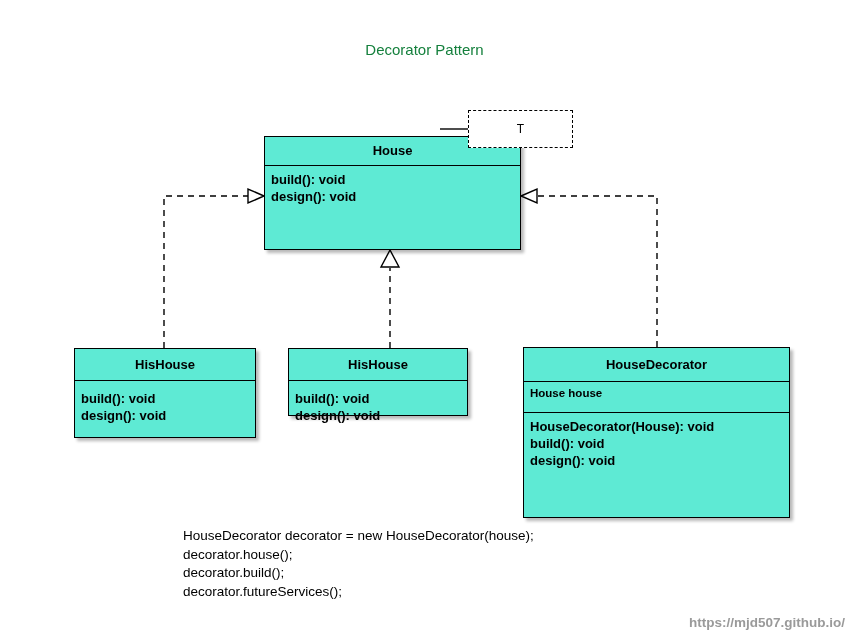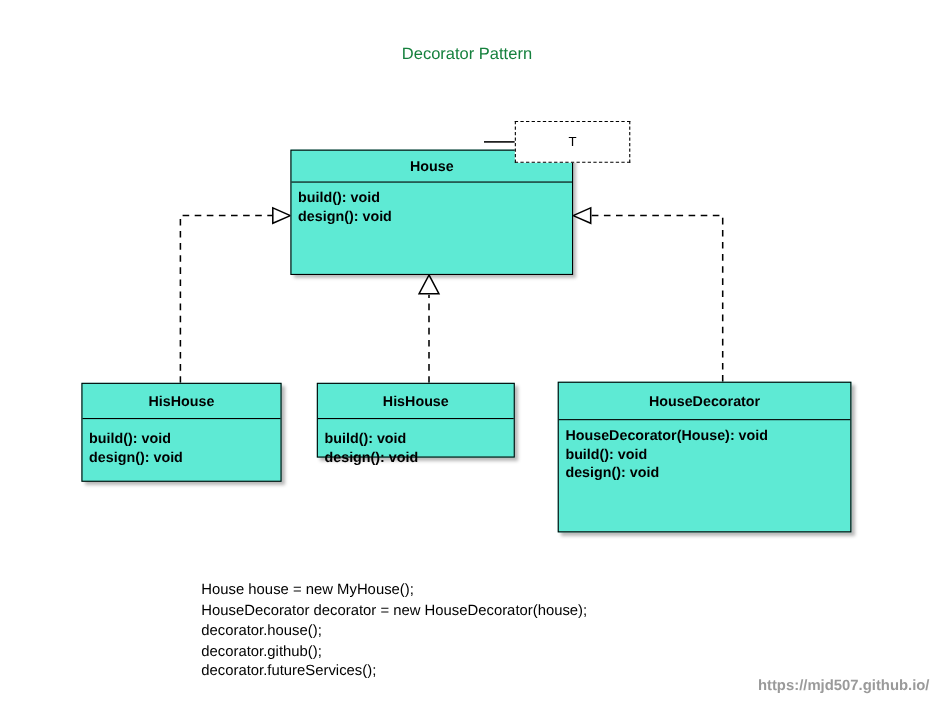--- a/index.html
+++ b/index.html
@@ -106,21 +106,21 @@
   #box-myhouse      { left: 74px; top: 348px; width: 182px; height: 90px; }
   #box-myhouse .uml-title { height: 31px; }
   #box-myhouse .uml-compartment { height: 57px; }
 
   
   #box-hishouse     { left: 288px; top: 348px; width: 180px; height: 68px; }
   #box-hishouse .uml-title { height: 31px; }
   #box-hishouse .uml-compartment { height: 57px; }
 
   
-  #box-housedecorator { left: 507px; top: 347px; width: 267px; height: 137px; }
+  #box-housedecorator { left: 523px; top: 347px; width: 267px; height: 171px; }
   #box-housedecorator .uml-title { height: 33px; }
   #box-housedecorator .uml-attrs { height: 31px; padding-top: 4px; }
   #box-housedecorator .uml-ops   { height: 82px; padding-top: 5px; }
 
   
   #code-snippet {
     position: absolute;
     left: 183px;
     top: 527px;
     font-size: 13.5px;
@@ -189,30 +189,32 @@
   <div id="box-hishouse" class="uml-box">
     <div class="uml-title">HisHouse</div>
     <div class="uml-compartment uml-sep">
       <div class="uml-line">build(): void</div>
       <div class="uml-line">design(): void</div>
     </div>
   </div>
 
   <div id="box-housedecorator" class="uml-box">
     <div class="uml-title">HouseDecorator</div>
+    <div class="uml-compartment uml-attrs uml-sep">
+      <div class="uml-line small">House house</div>
+    </div>
     <div class="uml-compartment uml-ops uml-sep">
       <div class="uml-line">HouseDecorator(House): void</div>
       <div class="uml-line">build(): void</div>
       <div class="uml-line">design(): void</div>
     </div>
   </div>
 
   <div id="code-snippet">
-    <div>House house = new MyHouse();</div>
     <div>HouseDecorator decorator = new HouseDecorator(house);</div>
     <div>decorator.house();</div>
-    <div>decorator.github();</div>
+    <div>decorator.build();</div>
     <div>decorator.futureServices();</div>
   </div>
 
   <div id="watermark">https://mjd507.github.io/</div>
 
 </div>
 
 </body></html>

